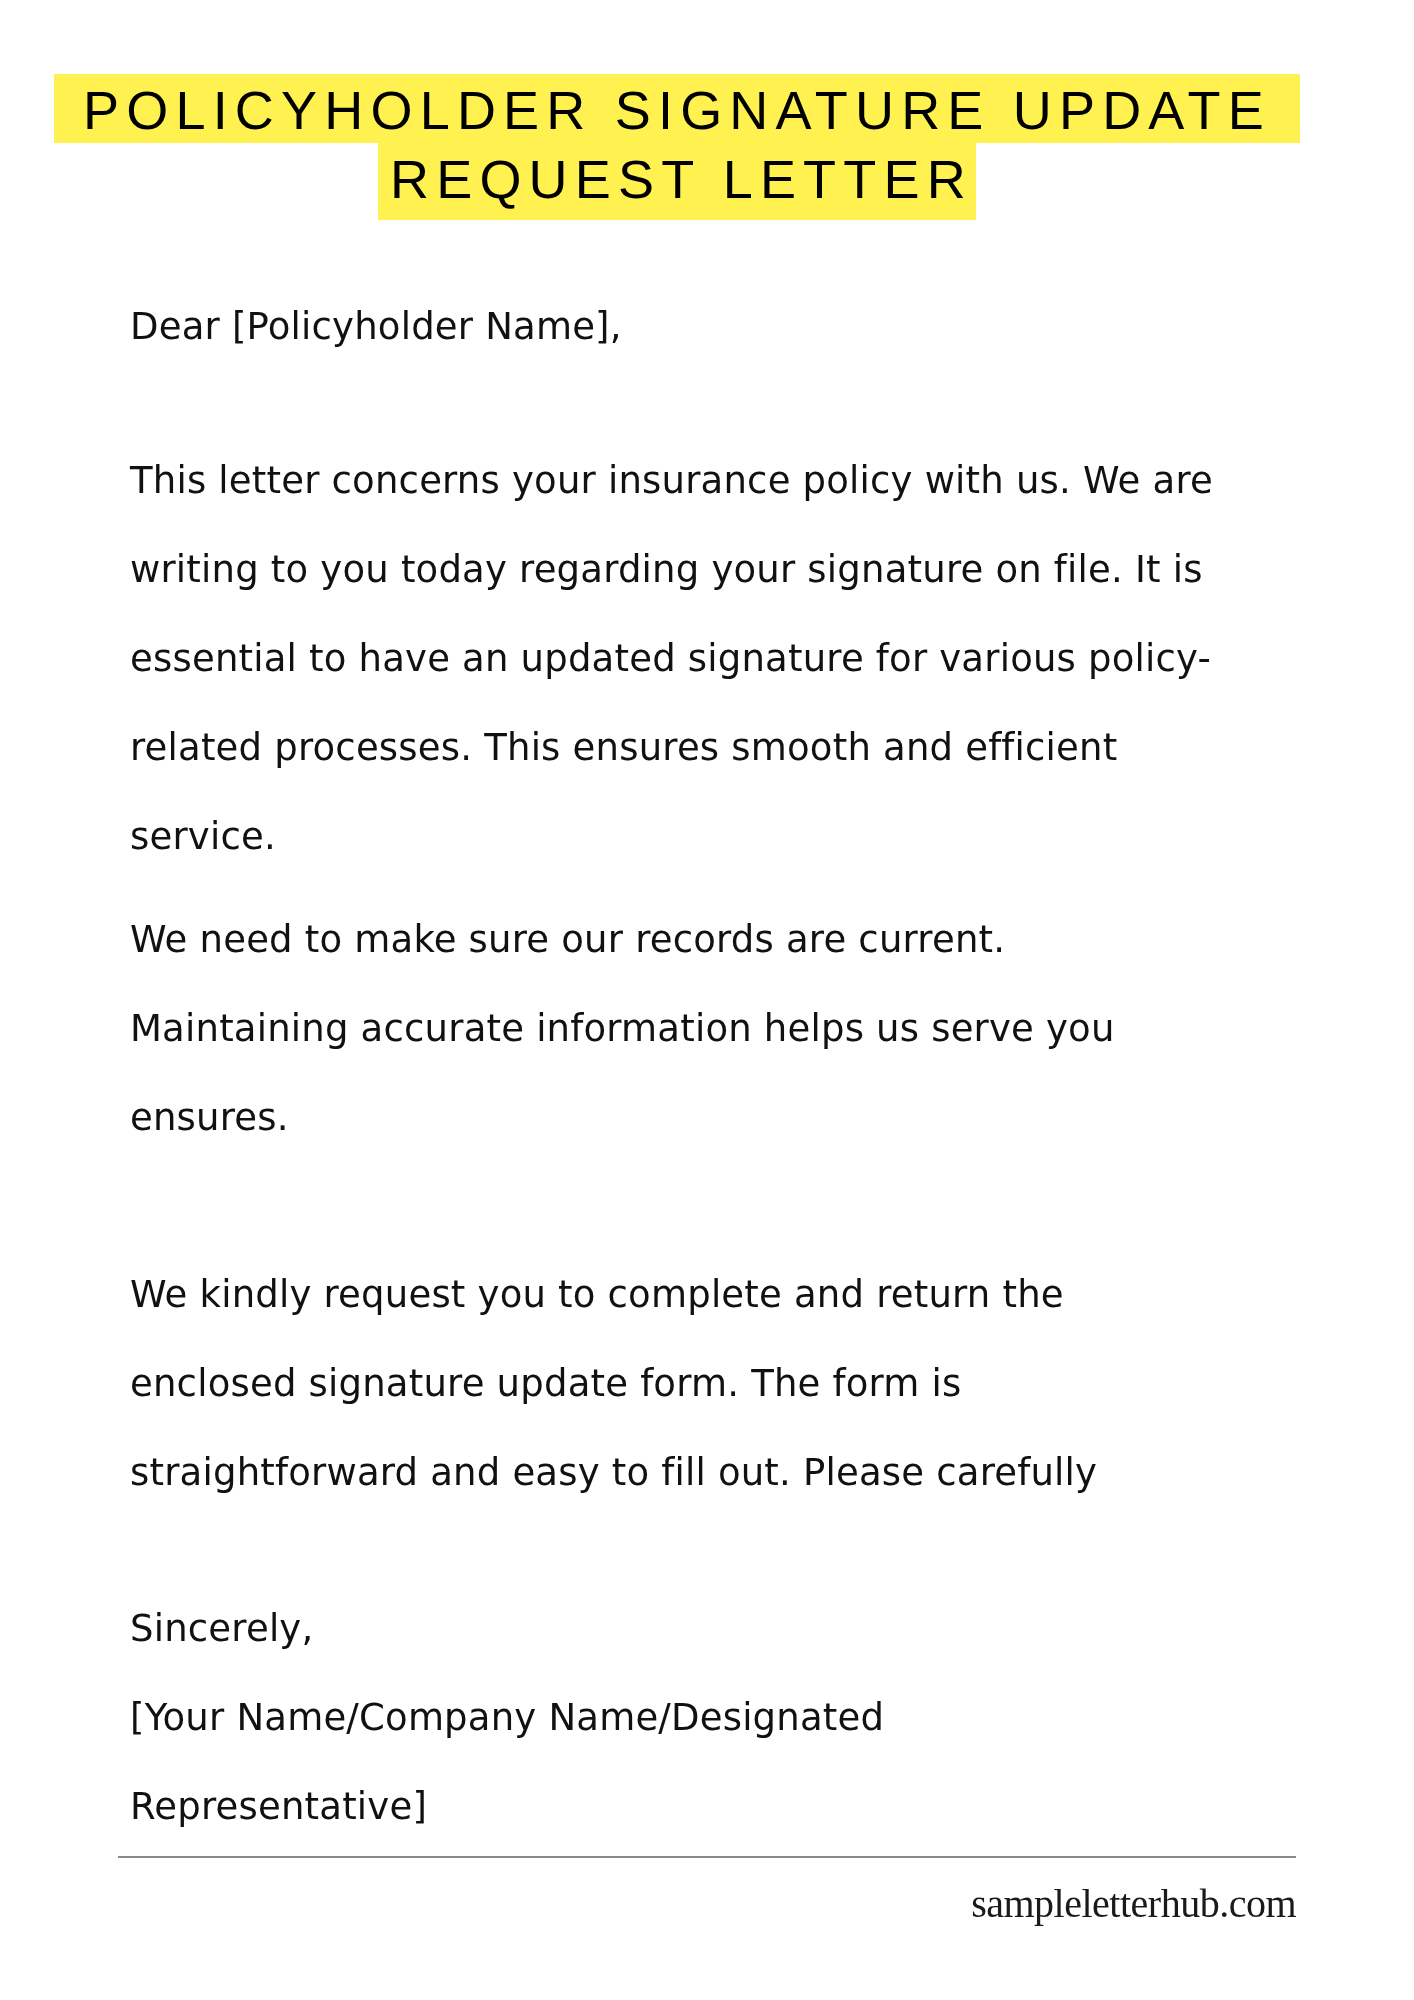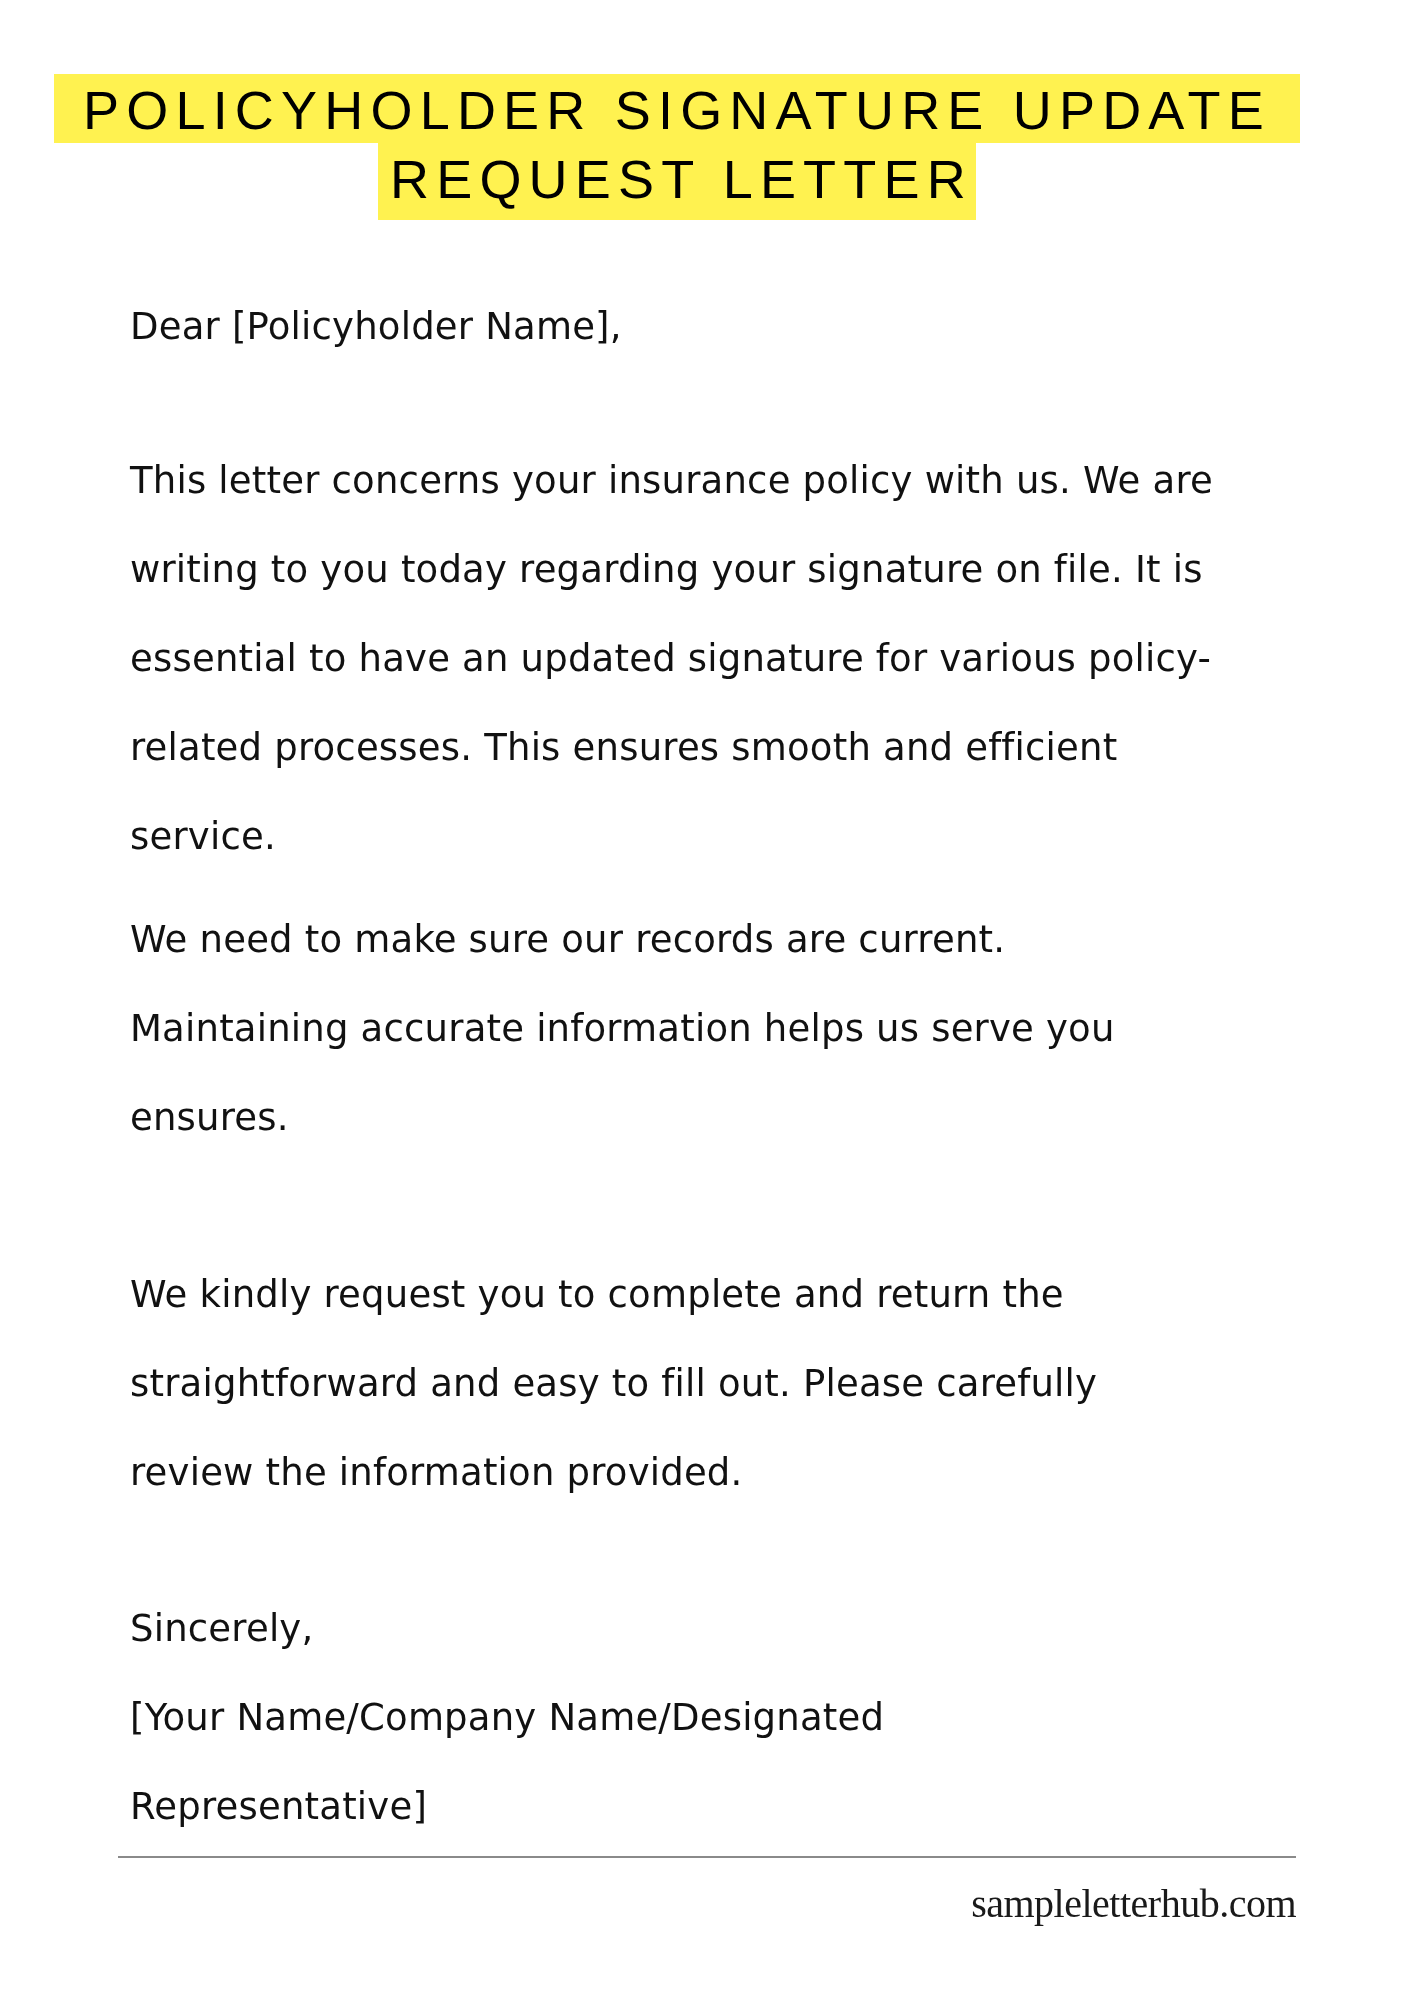--- a/index.html
+++ b/index.html
@@ -61,22 +61,22 @@
 </div>
 
 <div class="body-text p2">
   <p class="para">We need to make sure our records are current.</p>
   <p class="para">Maintaining accurate information helps us serve you</p>
   <p class="para">ensures.</p>
 </div>
 
 <div class="body-text p3">
   <p class="para">We kindly request you to complete and return the</p>
+  <p class="para">enclosed signature update form. The form is</p>
   <p class="para">straightforward and easy to fill out. Please carefully</p>
-  <p class="para">review the information provided.</p>
 </div>
 
 <div class="body-text closing">
   <p class="para">Sincerely,</p>
   <p class="para">[Your Name/Company Name/Designated</p>
   <p class="para">Representative]</p>
 </div>
 
 <div class="divider"></div>
 

